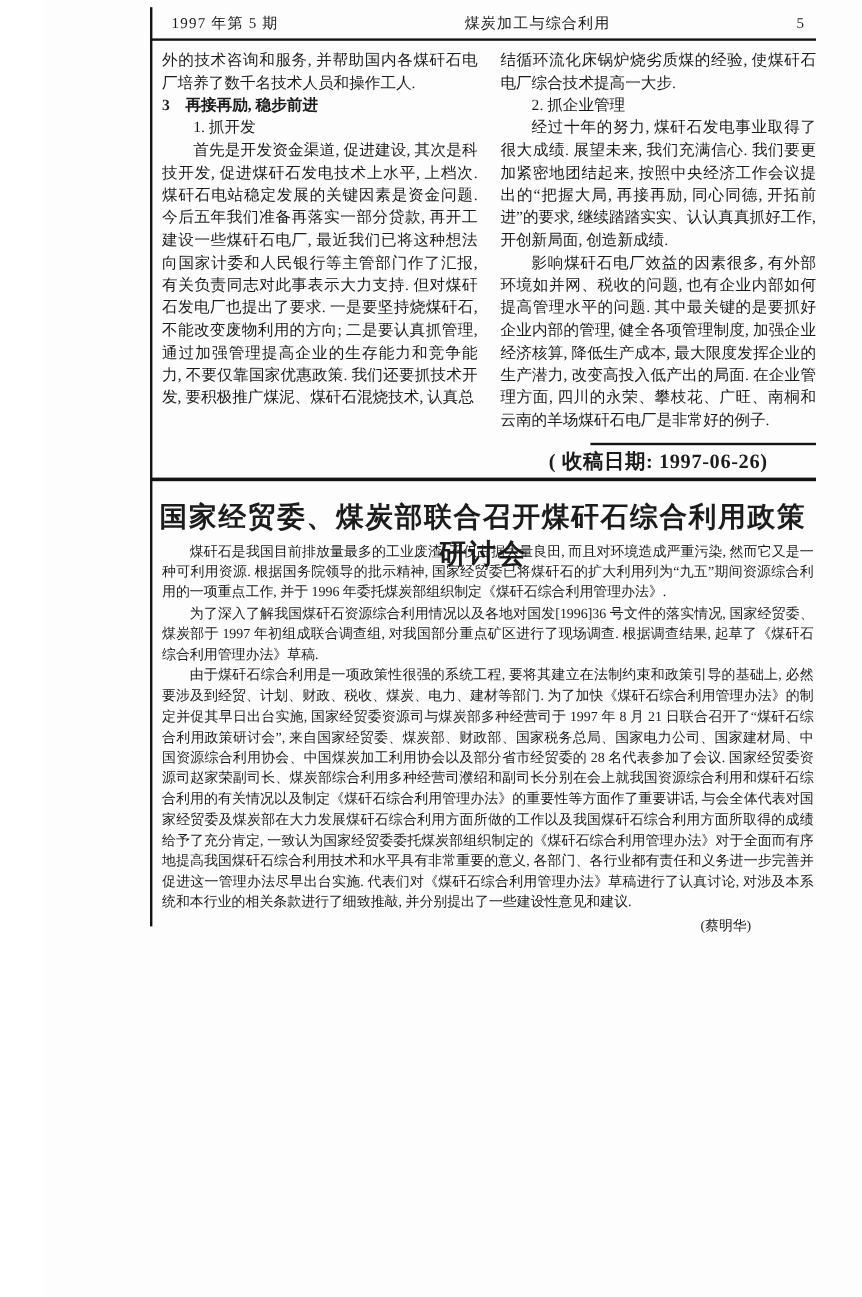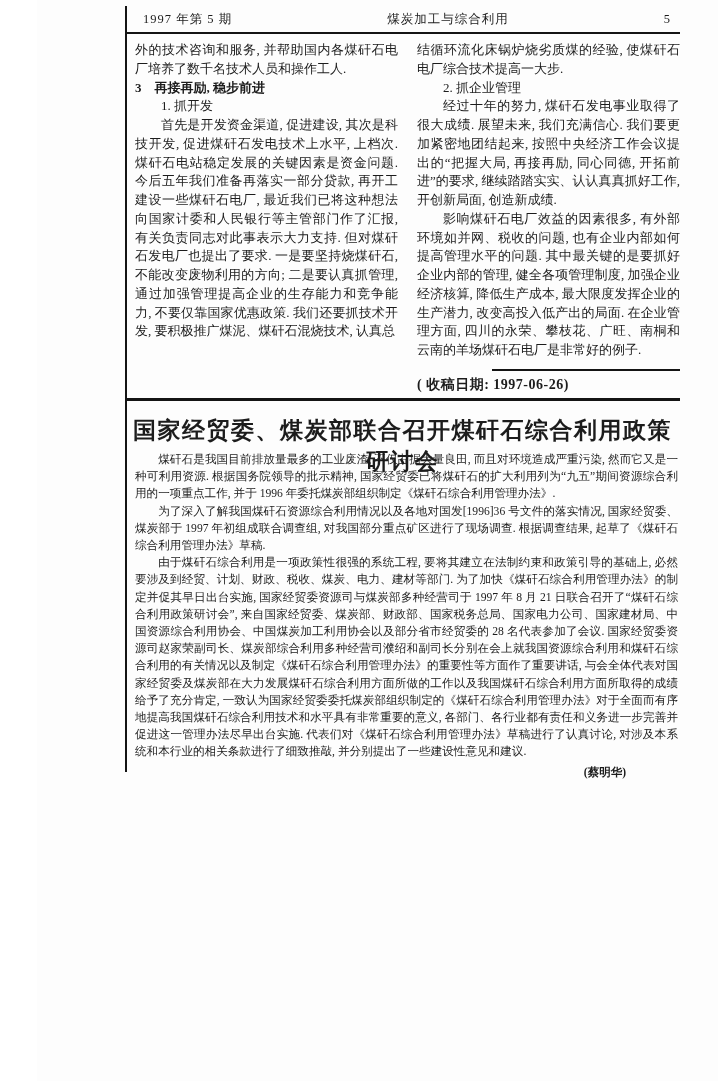--- a/index.html
+++ b/index.html
@@ -17,34 +17,34 @@
   }
   .header-rule{position:absolute;left:88px;top:32px;width:555px;height:2px;background:#141414;}
   .cols{position:absolute;left:98px;top:41px;width:545px;display:flex;gap:19px;}
   .col{width:264px;font-size:13px;line-height:18.75px;text-align:justify;}
   .col p{margin:0;}
   .cont{text-indent:0;}
   .para{text-indent:2em;}
   .heading{font-weight:bold;font-family:Liberation Serif, serif;}
   .subheading{text-indent:2em;}
   .date-rule{width:188px;height:2px;background:#141414;margin:9px 0 5px auto;}
-  .received{text-align:left;font-weight:bold;font-size:14px;letter-spacing:0.5px;}
+  .received{text-align:center;font-weight:bold;font-size:17px;letter-spacing:0.5px;}
   .divider{position:absolute;left:88px;top:398px;width:555px;height:3px;background:#141414;}
   .a2-title{
     position:absolute;left:88px;top:415px;width:555px;margin:0;
     text-align:center;font-size:23px;font-weight:600;letter-spacing:1.5px;
   }
   .a2-body{
     position:absolute;left:98px;top:451px;width:543px;
     font-size:11.6px;line-height:17.2px;text-align:justify;
   }
   .a2-body p{margin:0;text-indent:2em;}
   .a2-body p.signature{
     text-align:right;text-indent:0;padding-right:52px;
-    font-weight:bold;margin-top:3px;font-size:11.5px;
+    font-weight:normal;margin-top:3px;font-size:11.5px;
   }
 </style>
 </head>
 <body>
 
 <div class="page">
 
   <div class="left-rule"></div>
 
   <div class="header">

